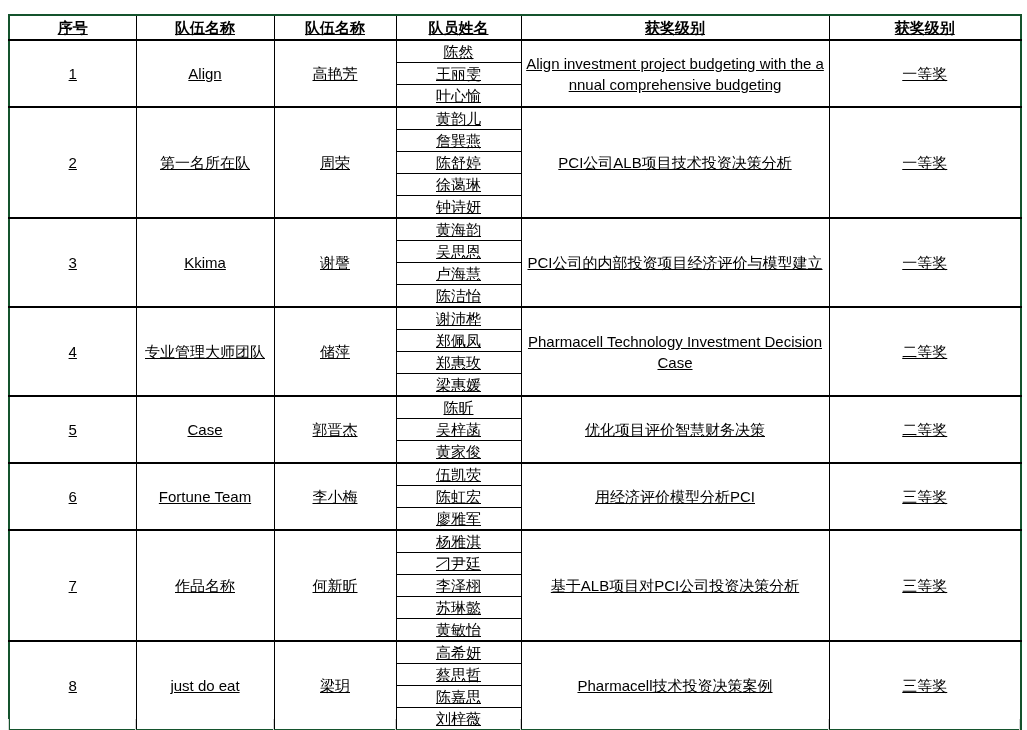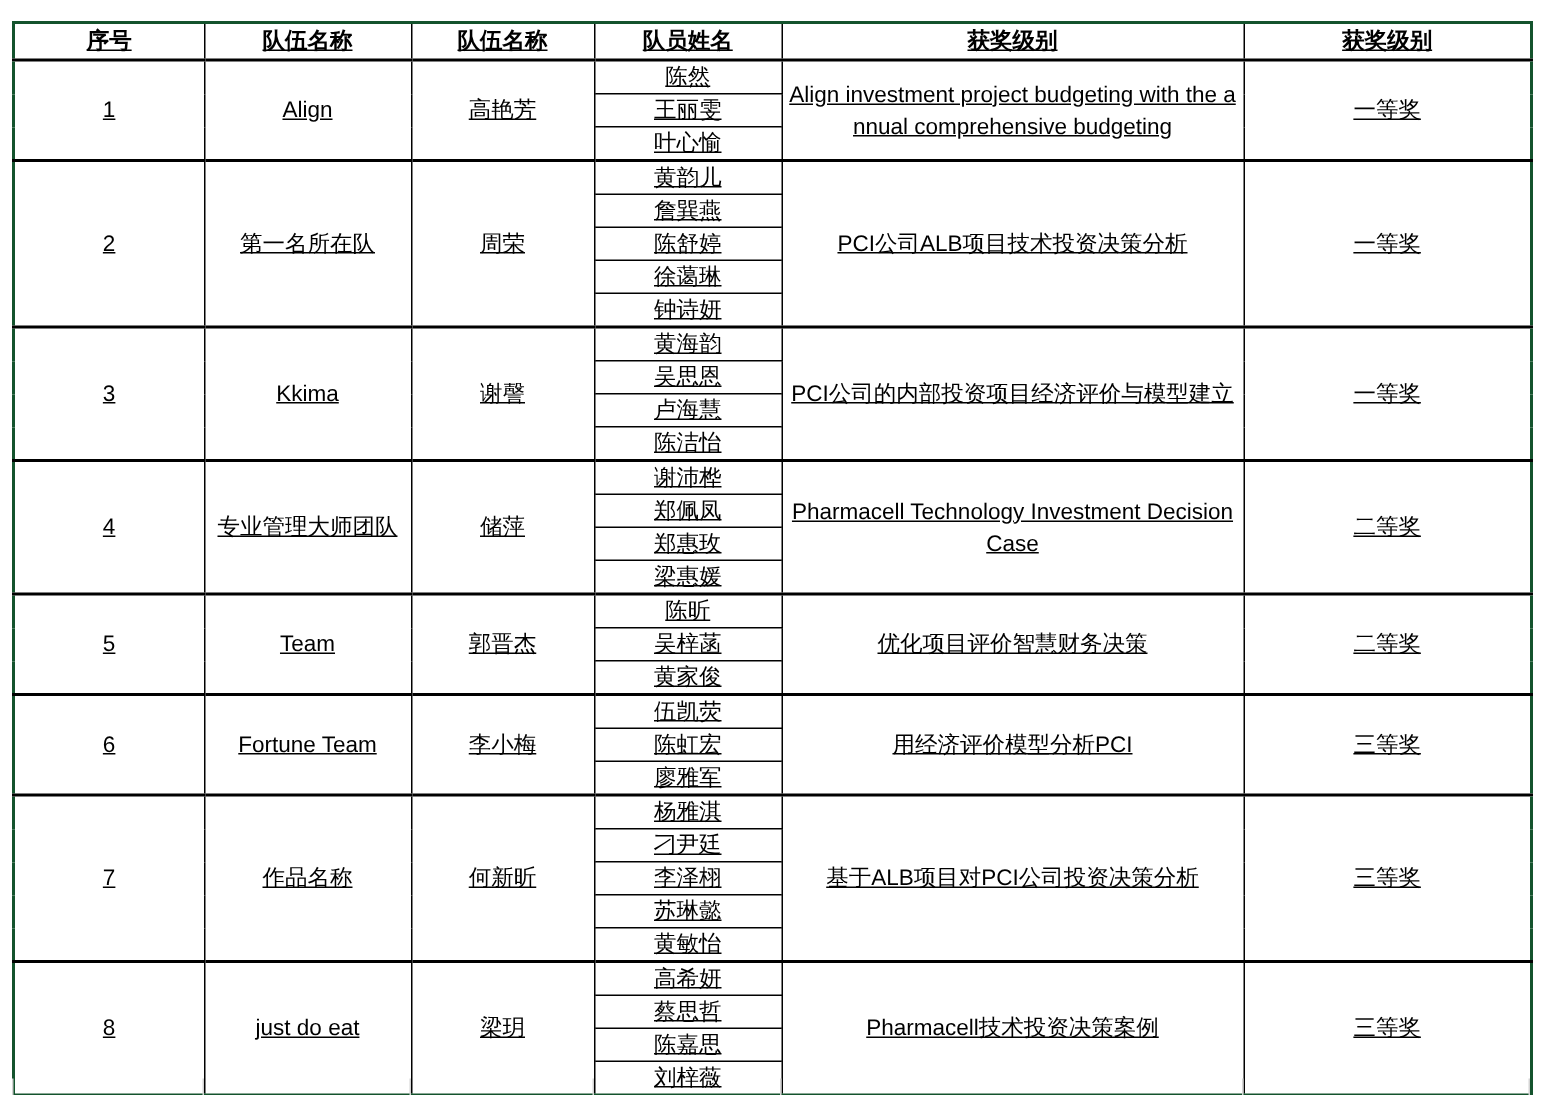--- a/index.html
+++ b/index.html
@@ -148,21 +148,21 @@
           <td class="cell-member">郑佩凤</td>
         </tr>
         <tr>
           <td class="cell-member">郑惠玫</td>
         </tr>
         <tr>
           <td class="cell-member">梁惠媛</td>
         </tr>
         <tr class="team-start">
           <td class="cell-no" rowspan="3">5</td>
-          <td class="cell-team" rowspan="3">Team</td>
+          <td class="cell-team" rowspan="3">Case</td>
           <td class="cell-mentor" rowspan="3">郭晋杰</td>
           <td class="cell-member">陈昕</td>
           <td class="cell-work" rowspan="3">优化项目评价智慧财务决策</td>
           <td class="cell-award" rowspan="3">二等奖</td>
         </tr>
         <tr>
           <td class="cell-member">吴梓菡</td>
         </tr>
         <tr>
           <td class="cell-member">黄家俊</td>

